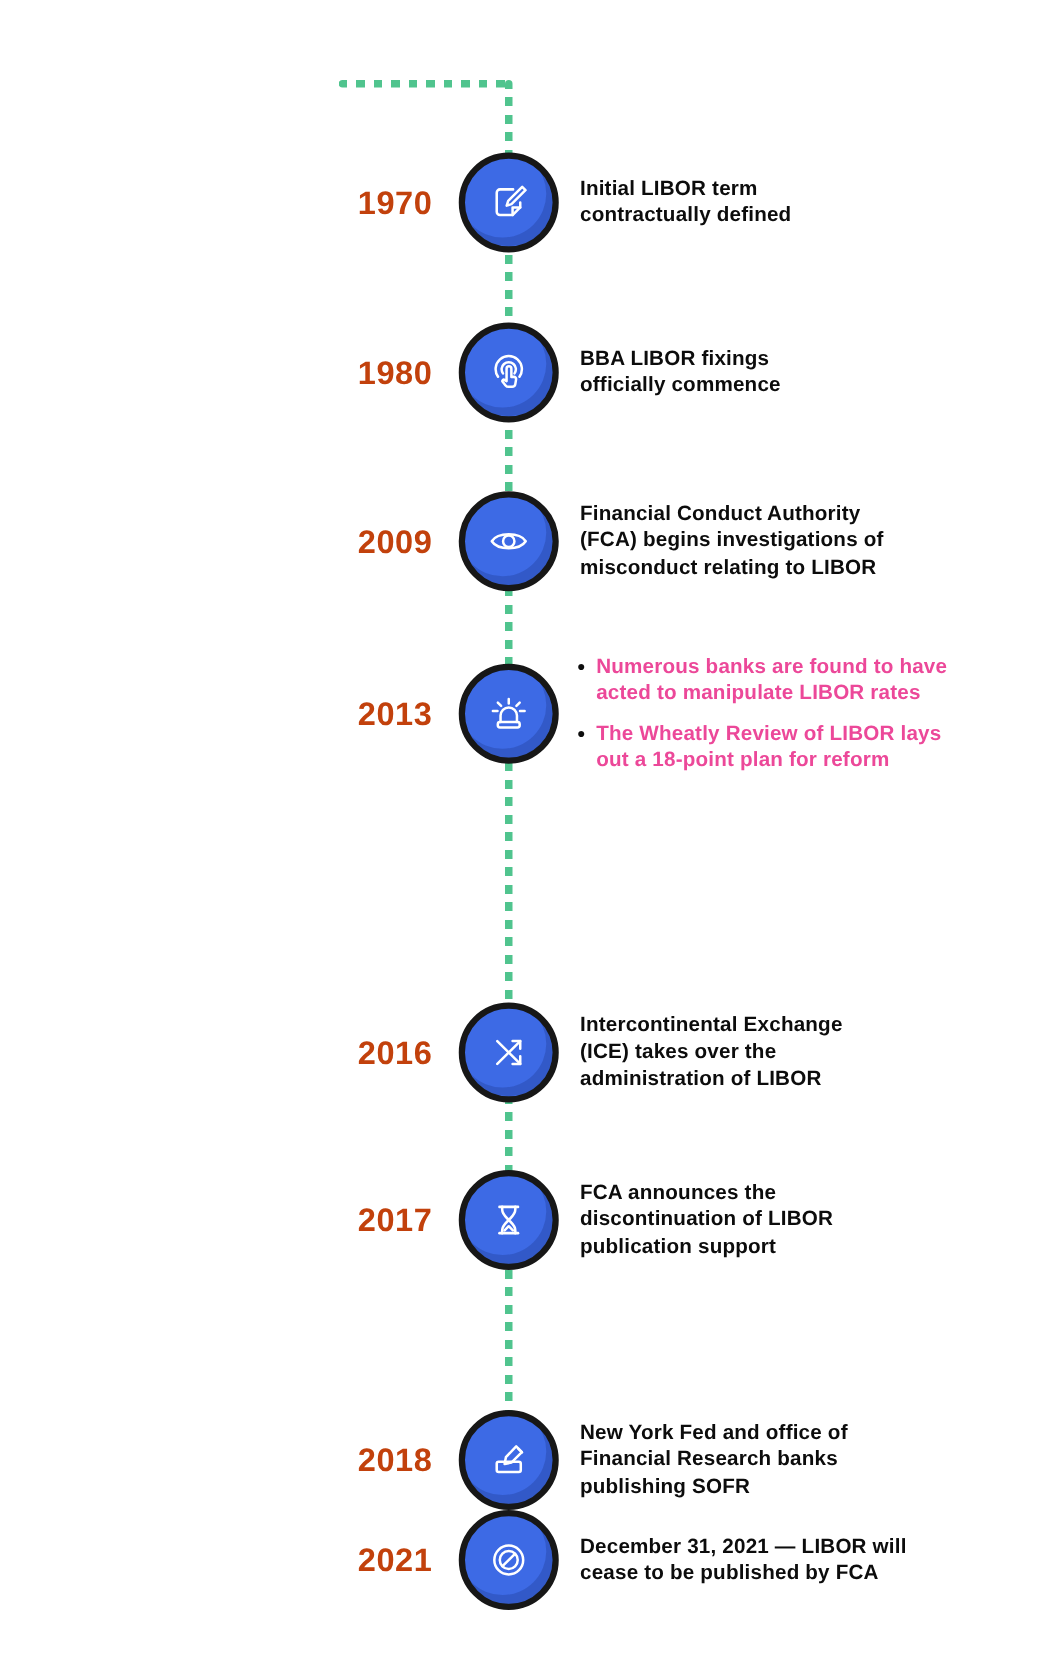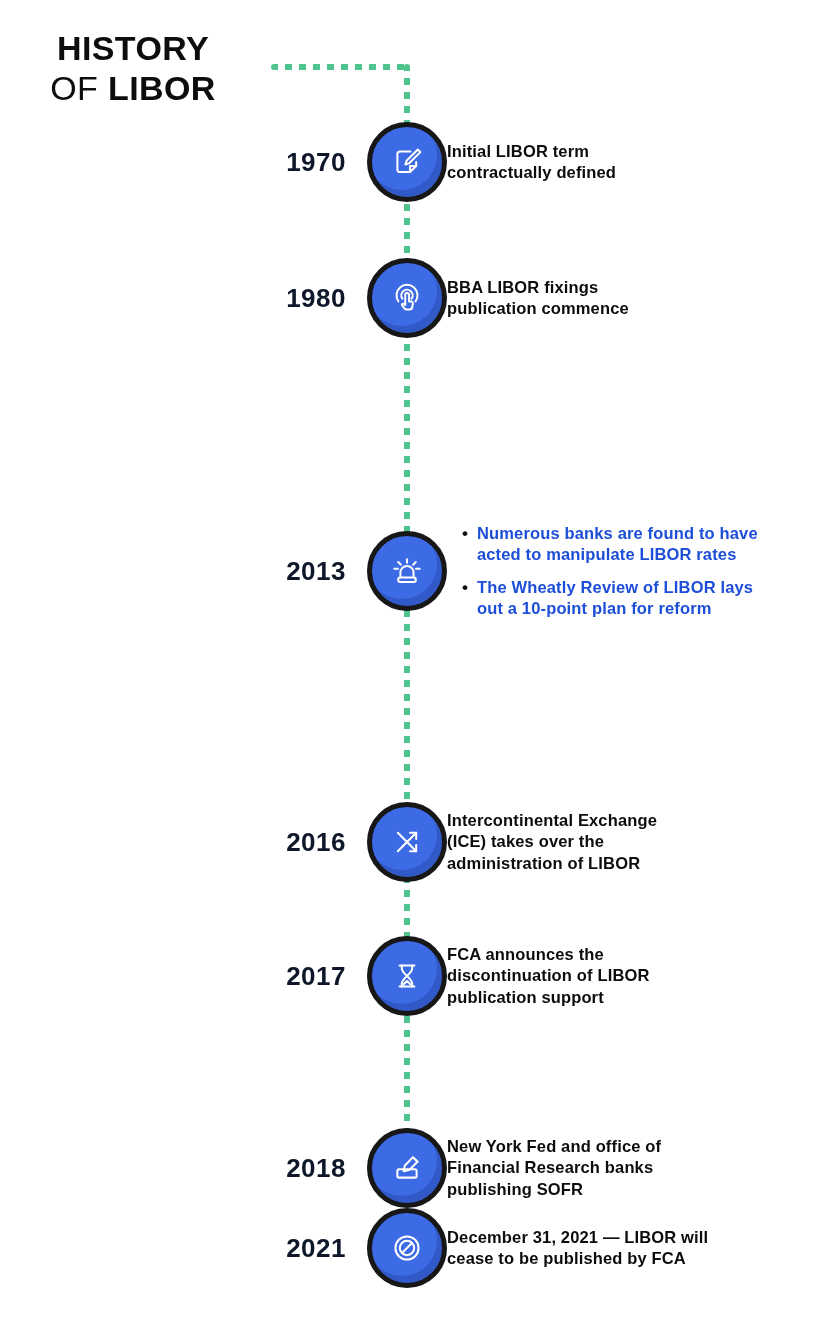--- a/index.html
+++ b/index.html
@@ -26,50 +26,46 @@
     border-radius:3px;z-index:1;
   }
   
   .row{
     position:absolute;left:266px;height:80px;display:flex;align-items:center;z-index:2;
   }
   .r0{top:122px}.r1{top:258px}.r2{top:393px}.r3{top:531px}
   .r4{top:666px}.r5{top:802px}.r6{top:936px}.r7{top:1128px}.r8{top:1208px}
   .year{
     width:80px;text-align:right;font-size:26px;font-weight:800;
-    letter-spacing:.5px;color:#0f172a;flex:0 0 auto;
+    letter-spacing:.5px;color:#c2410c;flex:0 0 auto;
   }
   .node{
     flex:0 0 auto;margin-left:21px;width:80px;height:80px;border-radius:50%;
     box-sizing:border-box;background:#3D6AE5;border:5px solid #171717;
     box-shadow:inset -5px -7px 0 rgba(12,32,98,.22);
     display:flex;align-items:center;justify-content:center;
   }
   .node svg{display:block;}
   .desc{
-    width:348px;white-space:pre-line;
+    margin-left:17px;width:348px;white-space:pre-line;
     font-size:16.5px;line-height:21.5px;font-weight:700;letter-spacing:.15px;color:#0c0c0c;
   }
   .bullets{margin-left:15px;width:352px;display:flex;flex-direction:column;gap:11px;}
   .bullet-item{display:flex;gap:9px;}
   .bullet-dot{font-size:17px;line-height:21.5px;font-weight:700;flex:0 0 auto;}
   .bullet-text{
     white-space:pre-line;font-size:16.5px;line-height:21.5px;font-weight:700;
-    letter-spacing:.15px;color:#1d4ed8;
+    letter-spacing:.15px;color:#ec4899;
   }
 </style>
 </head>
 <body>
 
 <div class="canvas">
 
-  <div class="title">
-    <div class="bold">HISTORY</div>
-    <div><span class="light">OF</span> <span class="bold">LIBOR</span></div>
-  </div>
 
   <div class="h-dots"></div>
   <div class="v-dots"></div>
 
   <div class="row r0">
     <div class="year">1970</div>
     <div class="node">
       <span>
           <svg width="42" height="42" viewBox="0 0 48 48" fill="none" stroke="#fff" stroke-width="2.3" stroke-linecap="round" stroke-linejoin="round">
             <path d="M28 12H16a3 3 0 0 0-3 3v17.5a3 3 0 0 0 3 3h11.5l7-7V24"></path>
@@ -87,23 +83,37 @@
     <div class="node">
       <span>
           <svg width="42" height="42" viewBox="0 0 48 48" fill="none" stroke="#fff" stroke-width="2.3" stroke-linecap="round" stroke-linejoin="round">
             <path d="M14.2 27.9A12 12 0 1 1 33.8 27.9"></path>
             <path d="M18.7 24.8A6.5 6.5 0 1 1 29.3 24.8"></path>
             <path d="M22 20.5a2.2 2.2 0 0 1 4.4 0V28h2.3a2 2 0 0 1 2 2.3l-.7 4.3a3 3 0 0 1-3 2.5h-3.2a3.4 3.4 0 0 1-2.7-1.3l-2.7-3.4c-.8-1 .6-2.4 1.7-1.7l1.9 1.2z"></path>
           </svg>
         </span>
     </div>
     <div class="desc">BBA LIBOR fixings
-publication commence</div>
-  </div>
-
+officially commence</div>
+  </div>
+
+  <div class="row r2">
+    <div class="year">2009</div>
+    <div class="node">
+      <span>
+          <svg width="42" height="42" viewBox="0 0 48 48" fill="none" stroke="#fff" stroke-width="2.3" stroke-linecap="round" stroke-linejoin="round">
+            <path d="M8.5 24C14 15.5 34 15.5 39.5 24C34 32.5 14 32.5 8.5 24Z"></path>
+            <circle cx="24" cy="24" r="5.2"></circle>
+          </svg>
+        </span>
+    </div>
+    <div class="desc">Financial Conduct Authority
+(FCA) begins investigations of
+misconduct relating to LIBOR</div>
+  </div>
 
   <div class="row r3">
     <div class="year">2013</div>
     <div class="node">
       <span>
           <svg width="42" height="42" viewBox="0 0 48 48" fill="none" stroke="#fff" stroke-width="2.3" stroke-linecap="round" stroke-linejoin="round">
             <path d="M16.5 31.5v-5.8a7.5 7.5 0 0 1 15 0v5.8"></path>
             <rect x="14" y="31.5" width="20" height="5" rx="2"></rect>
             <path d="M24 10.5v4.2"></path>
             <path d="M14 13.8l3 3"></path>
@@ -115,21 +125,21 @@
     </div>
     <div class="bullets">
       <div class="bullet-item">
         <span class="bullet-dot">•</span>
         <span class="bullet-text">Numerous banks are found to have
 acted to manipulate LIBOR rates</span>
       </div>
       <div class="bullet-item">
         <span class="bullet-dot">•</span>
         <span class="bullet-text">The Wheatly Review of LIBOR lays
-out a 10-point plan for reform</span>
+out a 18-point plan for reform</span>
       </div>
     </div>
   </div>
 
 
   <div class="row r5">
     <div class="year">2016</div>
     <div class="node">
       <span>
           <svg width="42" height="42" viewBox="0 0 48 48" fill="none" stroke="#fff" stroke-width="2.3" stroke-linecap="round" stroke-linejoin="round">

